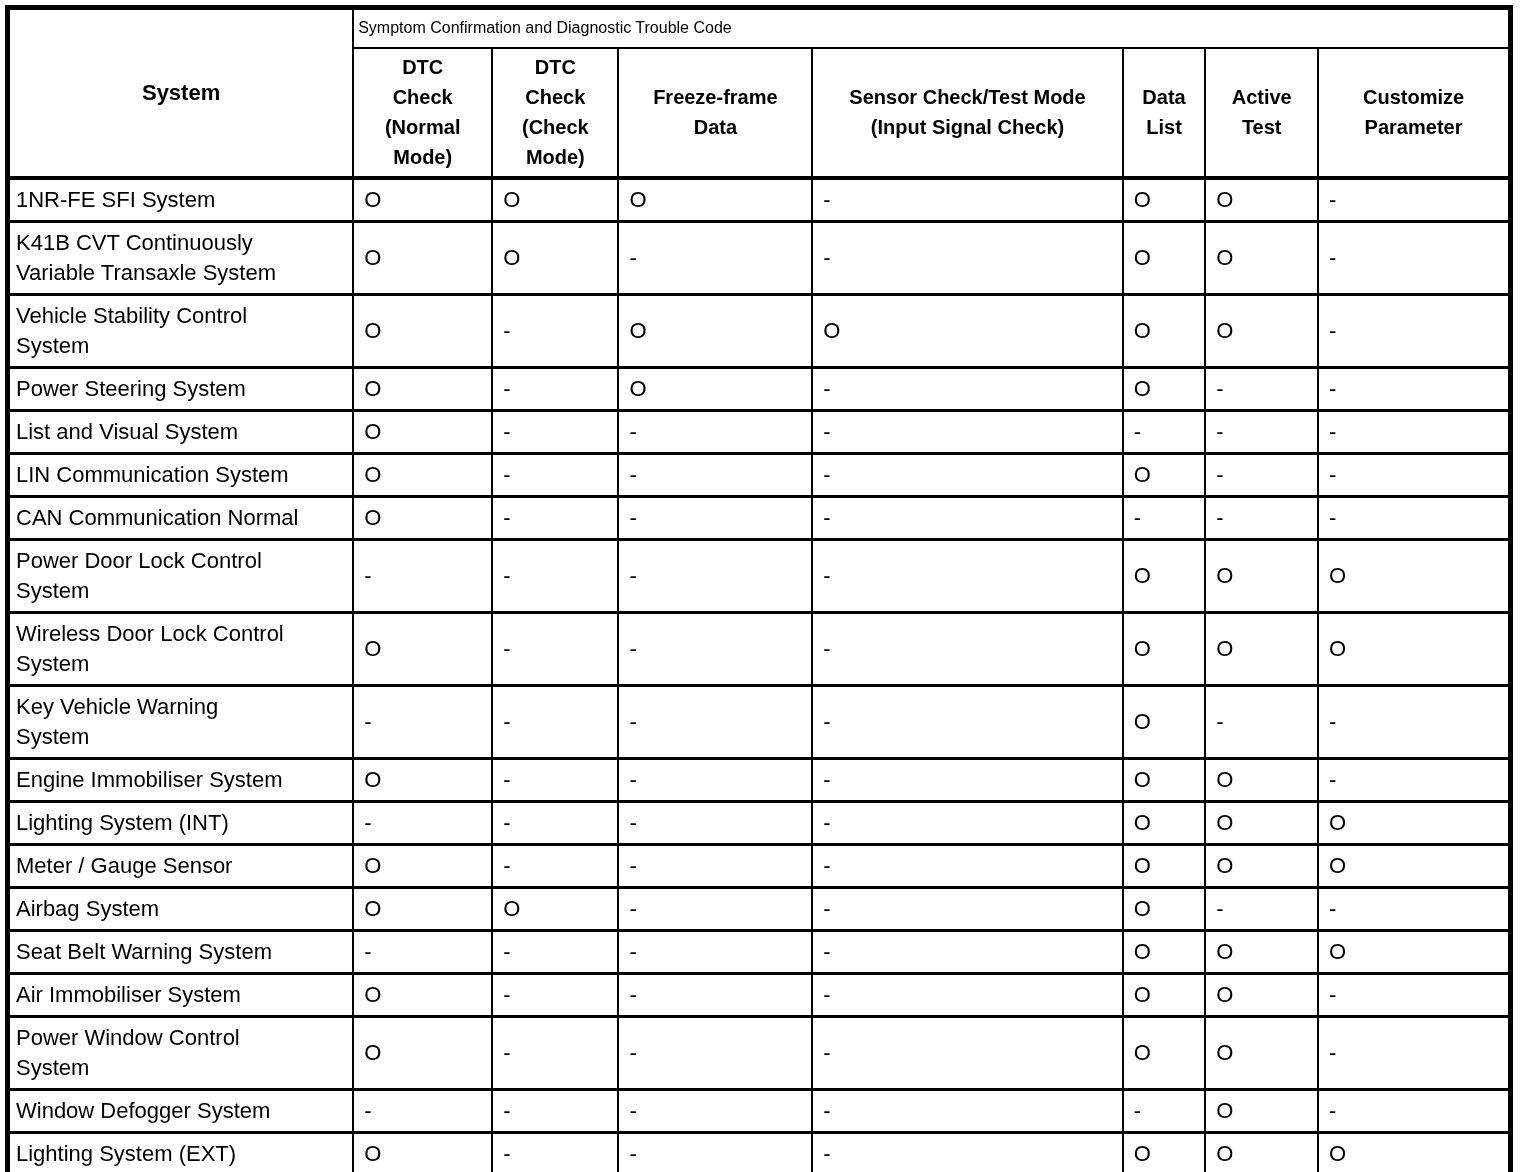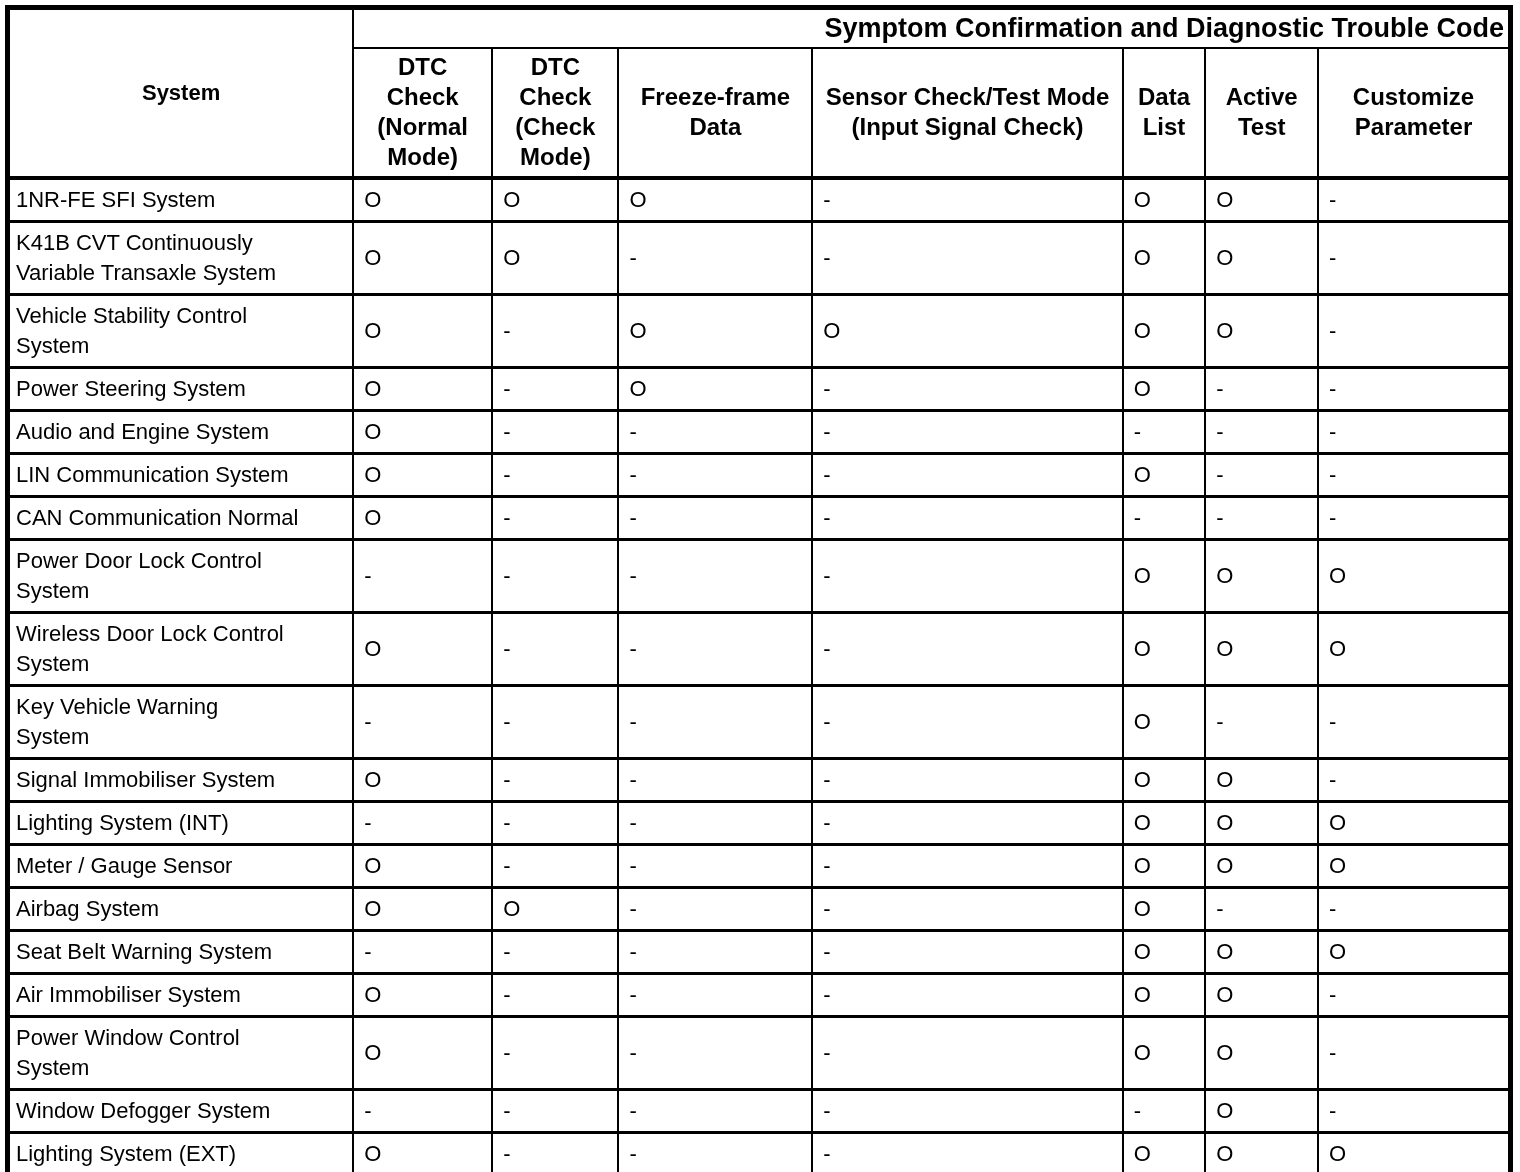--- a/index.html
+++ b/index.html
@@ -23,40 +23,40 @@
   }
   th, td {
     border: 3px solid #000;
     border-left-width: 2px;
     border-right-width: 2px;
     box-sizing: border-box;
   }
   
   th.span-head {
     height: 40px;
-    font-size: 27px;
-    font-weight: bold;
-    text-align: right;
+    font-size: 16px;
+    font-weight: normal;
+    text-align: left;
     vertical-align: middle;
     border-bottom-width: 2px;
     padding: 2px 4px;
   }
   
   th.sys-head {
     font-size: 22px;
     font-weight: bold;
     text-align: center;
     vertical-align: middle;
     border-bottom: 4px solid #000;
     padding: 2px 4px;
   }
   
   tr.subhead th {
     height: 130px;
-    font-size: 24px;
+    font-size: 20px;
     font-weight: bold;
     text-align: center;
     vertical-align: middle;
     white-space: pre-line;
     line-height: 30px;
     border-top-width: 2px;
     border-bottom: 4px solid #000;
     padding: 2px 2px;
   }
   
@@ -155,21 +155,21 @@
           <th class="sys">Power Steering System</th>
           <td>O</td>
           <td>-</td>
           <td>O</td>
           <td>-</td>
           <td>O</td>
           <td>-</td>
           <td>-</td>
         </tr>
         <tr>
-          <th class="sys">Audio and Engine System</th>
+          <th class="sys">List and Visual System</th>
           <td>O</td>
           <td>-</td>
           <td>-</td>
           <td>-</td>
           <td>-</td>
           <td>-</td>
           <td>-</td>
         </tr>
         <tr>
           <th class="sys">LIN Communication System</th>
@@ -218,21 +218,21 @@
 System</th>
           <td>-</td>
           <td>-</td>
           <td>-</td>
           <td>-</td>
           <td>O</td>
           <td>-</td>
           <td>-</td>
         </tr>
         <tr>
-          <th class="sys">Signal Immobiliser System</th>
+          <th class="sys">Engine Immobiliser System</th>
           <td>O</td>
           <td>-</td>
           <td>-</td>
           <td>-</td>
           <td>O</td>
           <td>O</td>
           <td>-</td>
         </tr>
         <tr>
           <th class="sys">Lighting System (INT)</th>

